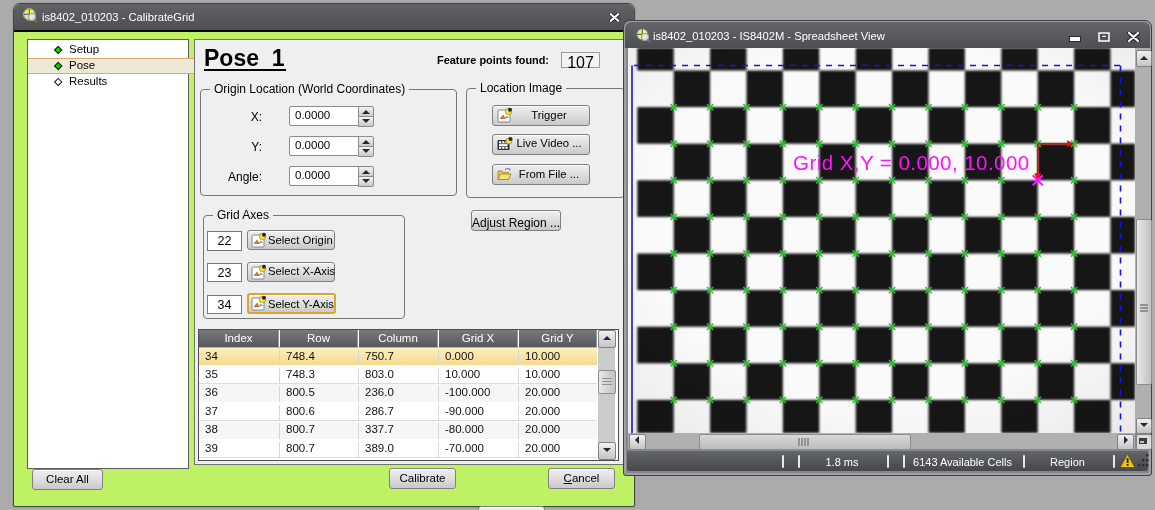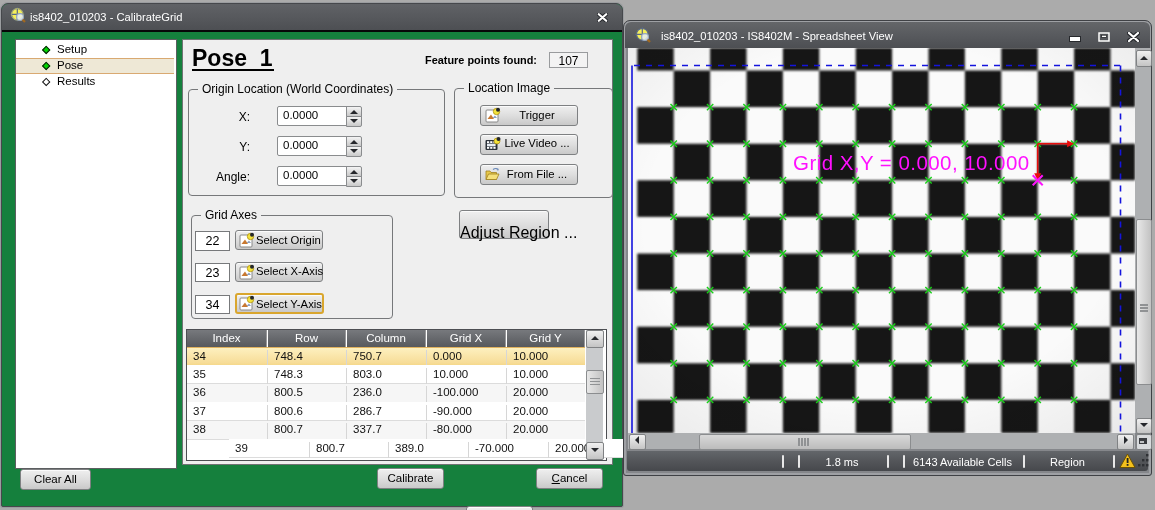--- a/index.html
+++ b/index.html
@@ -1,41 +1,41 @@
 <!DOCTYPE html>
 <html><head><meta charset="utf-8">
 <style>
 html,body{margin:0;padding:0;}
 body{width:1155px;height:510px;overflow:hidden;background:#ababab;
   font-family:"Liberation Sans",sans-serif;}
 #stage{position:relative;width:1155px;height:510px;}
 .abs{position:absolute;}
 
-#dlg{left:1px;top:3px;width:620px;height:502px;background:#15803d;
+#dlg{left:13px;top:3px;width:620px;height:502px;background:#bef264;
   border:1px solid #46484c;border-radius:7px 7px 2px 2px;
   box-shadow:0 0 0 1px #9b9da0;}
 #dlg-title{left:0;top:0;width:620px;height:25.5px;
   background:linear-gradient(180deg,#606266 0%,#56585c 55%,#4d4f53 100%);
   border-radius:6px 6px 0 0;border-bottom:2px solid #070708;}
 #dlg-title .txt{position:absolute;left:28px;top:6.5px;color:#fff;font-size:11.2px;}
 
 #tree{left:13px;top:35px;width:160px;height:428px;background:#fff;border:1px solid #5c5e60;}
-.titem{position:absolute;left:0;width:158px;height:16px;font-size:11.5px;color:#000;}
+.titem{position:absolute;left:0;width:158px;height:16px;font-size:11.5px;color:#000;padding-left:36px;}
 .titem .dia{position:absolute;left:27px;top:5.2px;width:4.4px;height:4.4px;transform:rotate(45deg);
   background:#00d400;border:1px solid #111;}
 .titem .dia.off{background:#fff;}
 .titem .lb{position:absolute;left:41px;top:1px;}
 .titem.sel{background:#eee8d6;border-top:1px solid #d9a971;border-bottom:1px solid #d9a971;height:14px;}
 #main{left:180px;top:35px;width:429px;height:424px;background:#efefef;border:1px solid #707274;}
 
 #pose{left:9px;top:6.5px;font-size:23px;line-height:22.5px;font-weight:bold;color:#000;
   border-bottom:2.5px solid #000;padding:0 1px 0 0;}
 #fpl{left:214px;top:13.5px;width:140px;white-space:nowrap;font-size:10.9px;font-weight:bold;text-align:right;color:#000;}
 #fpb{left:366px;top:11.5px;width:37px;height:13px;background:#f3f3f3;border:1px solid #999b9d;
-  font-size:12px;text-align:center;padding-top:1.5px;}
+  font-size:16px;text-align:center;padding-top:1.5px;}
 
 .grp{position:absolute;border:1px solid #76787a;border-radius:4px;}
 .grp .lgd{position:absolute;top:-8px;left:9px;background:#efefef;padding:0 4px;font-size:12px;color:#000;white-space:nowrap;}
 .flabel{position:absolute;width:53px;text-align:right;font-size:12px;color:#000;padding-top:3px;}
 .spinbox{position:absolute;width:68px;height:16px;background:#fff;border:1px solid #8a8c8e;
   border-radius:2px 0 0 2px;font-size:11.5px;padding:2px 0 0 5px;color:#000;}
 .spinner{position:absolute;width:14px;height:19px;}
 .spinner .b{position:absolute;left:0;width:14px;height:9px;border:1px solid #8a8c8e;
   background:linear-gradient(180deg,#f4f4f4,#c9c9c9);}
 .spinner .b.up{top:0;border-radius:0 2px 0 0;}
@@ -63,21 +63,21 @@
 .sb-track-v{position:absolute;background:#b9bbbd;}
 .sb-thumb{position:absolute;background:linear-gradient(90deg,#e8e8e8,#c2c2c2);border:1px solid #8b8d8f;border-radius:2px;}
 .ridges{position:absolute;left:3px;right:3px;height:1.5px;background:#909294;}
 
 #win{left:623px;top:20px;width:527px;height:454px;background:#85878b;
   border:1px solid #3f4145;border-radius:7px 7px 3px 3px;
   box-shadow:inset 0 0 0 2px #9ea0a4;}
 #win-title{left:1px;top:1px;width:525px;height:26px;
   background:linear-gradient(180deg,#646669 0%,#57595d 55%,#4d4f53 100%);
   border-radius:6px 6px 0 0;}
-#win-title .txt{position:absolute;left:28px;top:8px;color:#fff;font-size:11.2px;margin-left:8px;}
+#win-title .txt{position:absolute;left:28px;top:8px;color:#fff;font-size:11.2px;}
 #imgarea{left:4px;top:27px;width:507px;height:385px;background:#f4f4f4;overflow:hidden;}
 #vsb{left:511px;top:27px;width:16px;height:385px;background:#aeb0b2;}
 #hsb{left:4px;top:412px;width:507px;height:16px;background:#aeb0b2;}
 #status{left:2.5px;top:430px;width:521px;height:20px;
   background:linear-gradient(180deg,#63666a 0%,#54565a 50%,#46484c 100%);
   border-radius:0 0 3px 3px;}
 .ssep{position:absolute;top:3.5px;width:2.5px;height:13px;background:#e8e8e8;border-radius:1px;}
 .stxt{position:absolute;top:4.5px;color:#fff;font-size:11px;text-align:center;}
 </style></head>
 <body>
@@ -165,21 +165,21 @@
               <use href="#ic-film"></use>
             </svg>
         Live Video ...</div>
       <div class="btn" style="left:25px;top:75px;height:16.5px;padding-top:2.5px;padding-left:16px;width:80px;font-size:11.3px;">
         <svg class="abs" style="left:4px;top:1px" width="17" height="17" viewBox="0 0 17 17">
               <use href="#ic-fold"></use>
             </svg>
         From File ...</div>
     </div>
 
-    <div class="btn" style="left:276px;top:170px;width:88px;height:13.5px;padding-top:13px;font-size:16px;white-space:nowrap;">Adjust Region ...</div>
+    <div class="btn" style="left:276px;top:170px;width:88px;height:13.5px;padding-top:5px;font-size:12px;white-space:nowrap;">Adjust Region ...</div>
 
     <div class="grp" style="left:8px;top:175px;width:200px;height:102px;">
       <span class="lgd">Grid Axes</span>
       <div class="numf" style="left:3px;top:15px;">22</div>
       <div class="btn" style="left:43px;top:14px;width:66px;height:15.5px;padding-top:2.5px;text-align:left;padding-left:20px;font-size:11.3px;white-space:nowrap;">
         <svg class="abs" style="left:3px;top:1px" width="17" height="17" viewBox="0 0 17 17">
               <use href="#ic-img"></use>
             </svg>
         Select Origin</div>
       <div class="numf" style="left:3px;top:46.5px;">23</div>
@@ -230,21 +230,21 @@
             <div class="td" style="left:240px;width:80px;">-90.000</div>
         <div class="td" style="left:320px;width:78px;border-right:none;">20.000</div>
           </div>
       <div class="tr alt" style="top:91px;">
         <div class="td" style="left:0;width:81px;">38</div>
             <div class="td" style="left:81px;width:79px;">800.7</div>
         <div class="td" style="left:160px;width:80px;">337.7</div>
             <div class="td" style="left:240px;width:80px;">-80.000</div>
         <div class="td" style="left:320px;width:78px;border-right:none;">20.000</div>
           </div>
-      <div class="tr" style="top:109.5px;margin-left:42px;">
+      <div class="tr" style="top:109.5px;">
         <div class="td" style="left:0;width:81px;">39</div>
             <div class="td" style="left:81px;width:79px;">800.7</div>
         <div class="td" style="left:160px;width:80px;">389.0</div>
             <div class="td" style="left:240px;width:80px;">-70.000</div>
         <div class="td" style="left:320px;width:78px;border-right:none;">20.000</div>
           </div>
 
       <div class="sb-track-v" style="left:399px;top:0;width:17px;height:128px;background:#c9cbcd;"></div>
       <div class="sb-btn" style="left:399px;top:0;width:16px;height:16px;">
             <div class="tri u" style="left:4px;top:5px;"></div>

